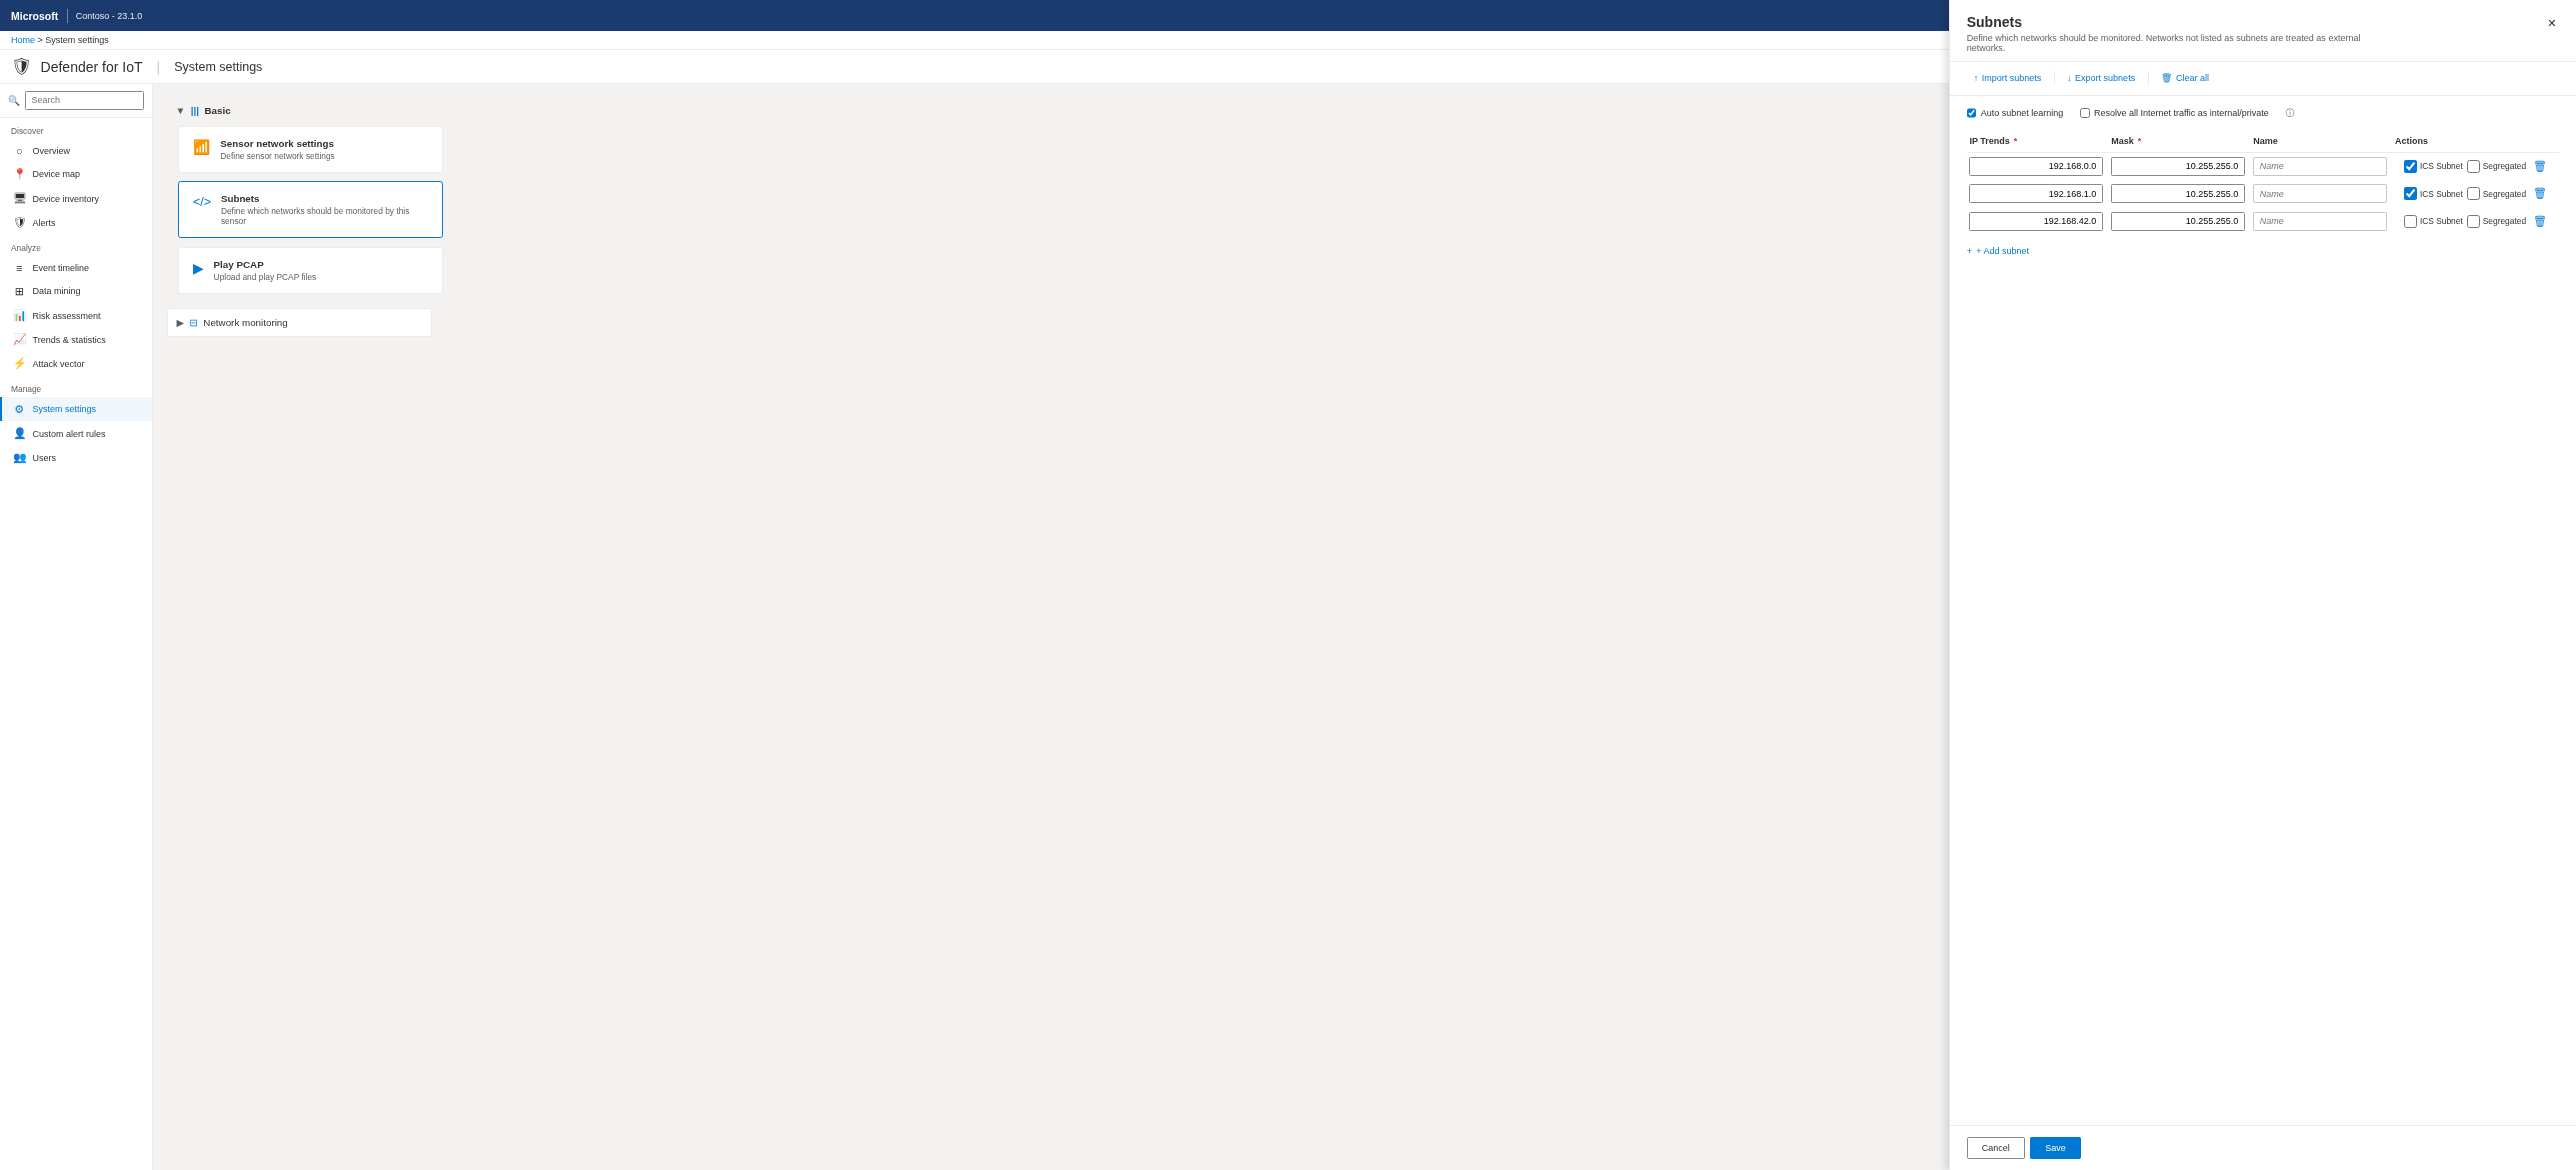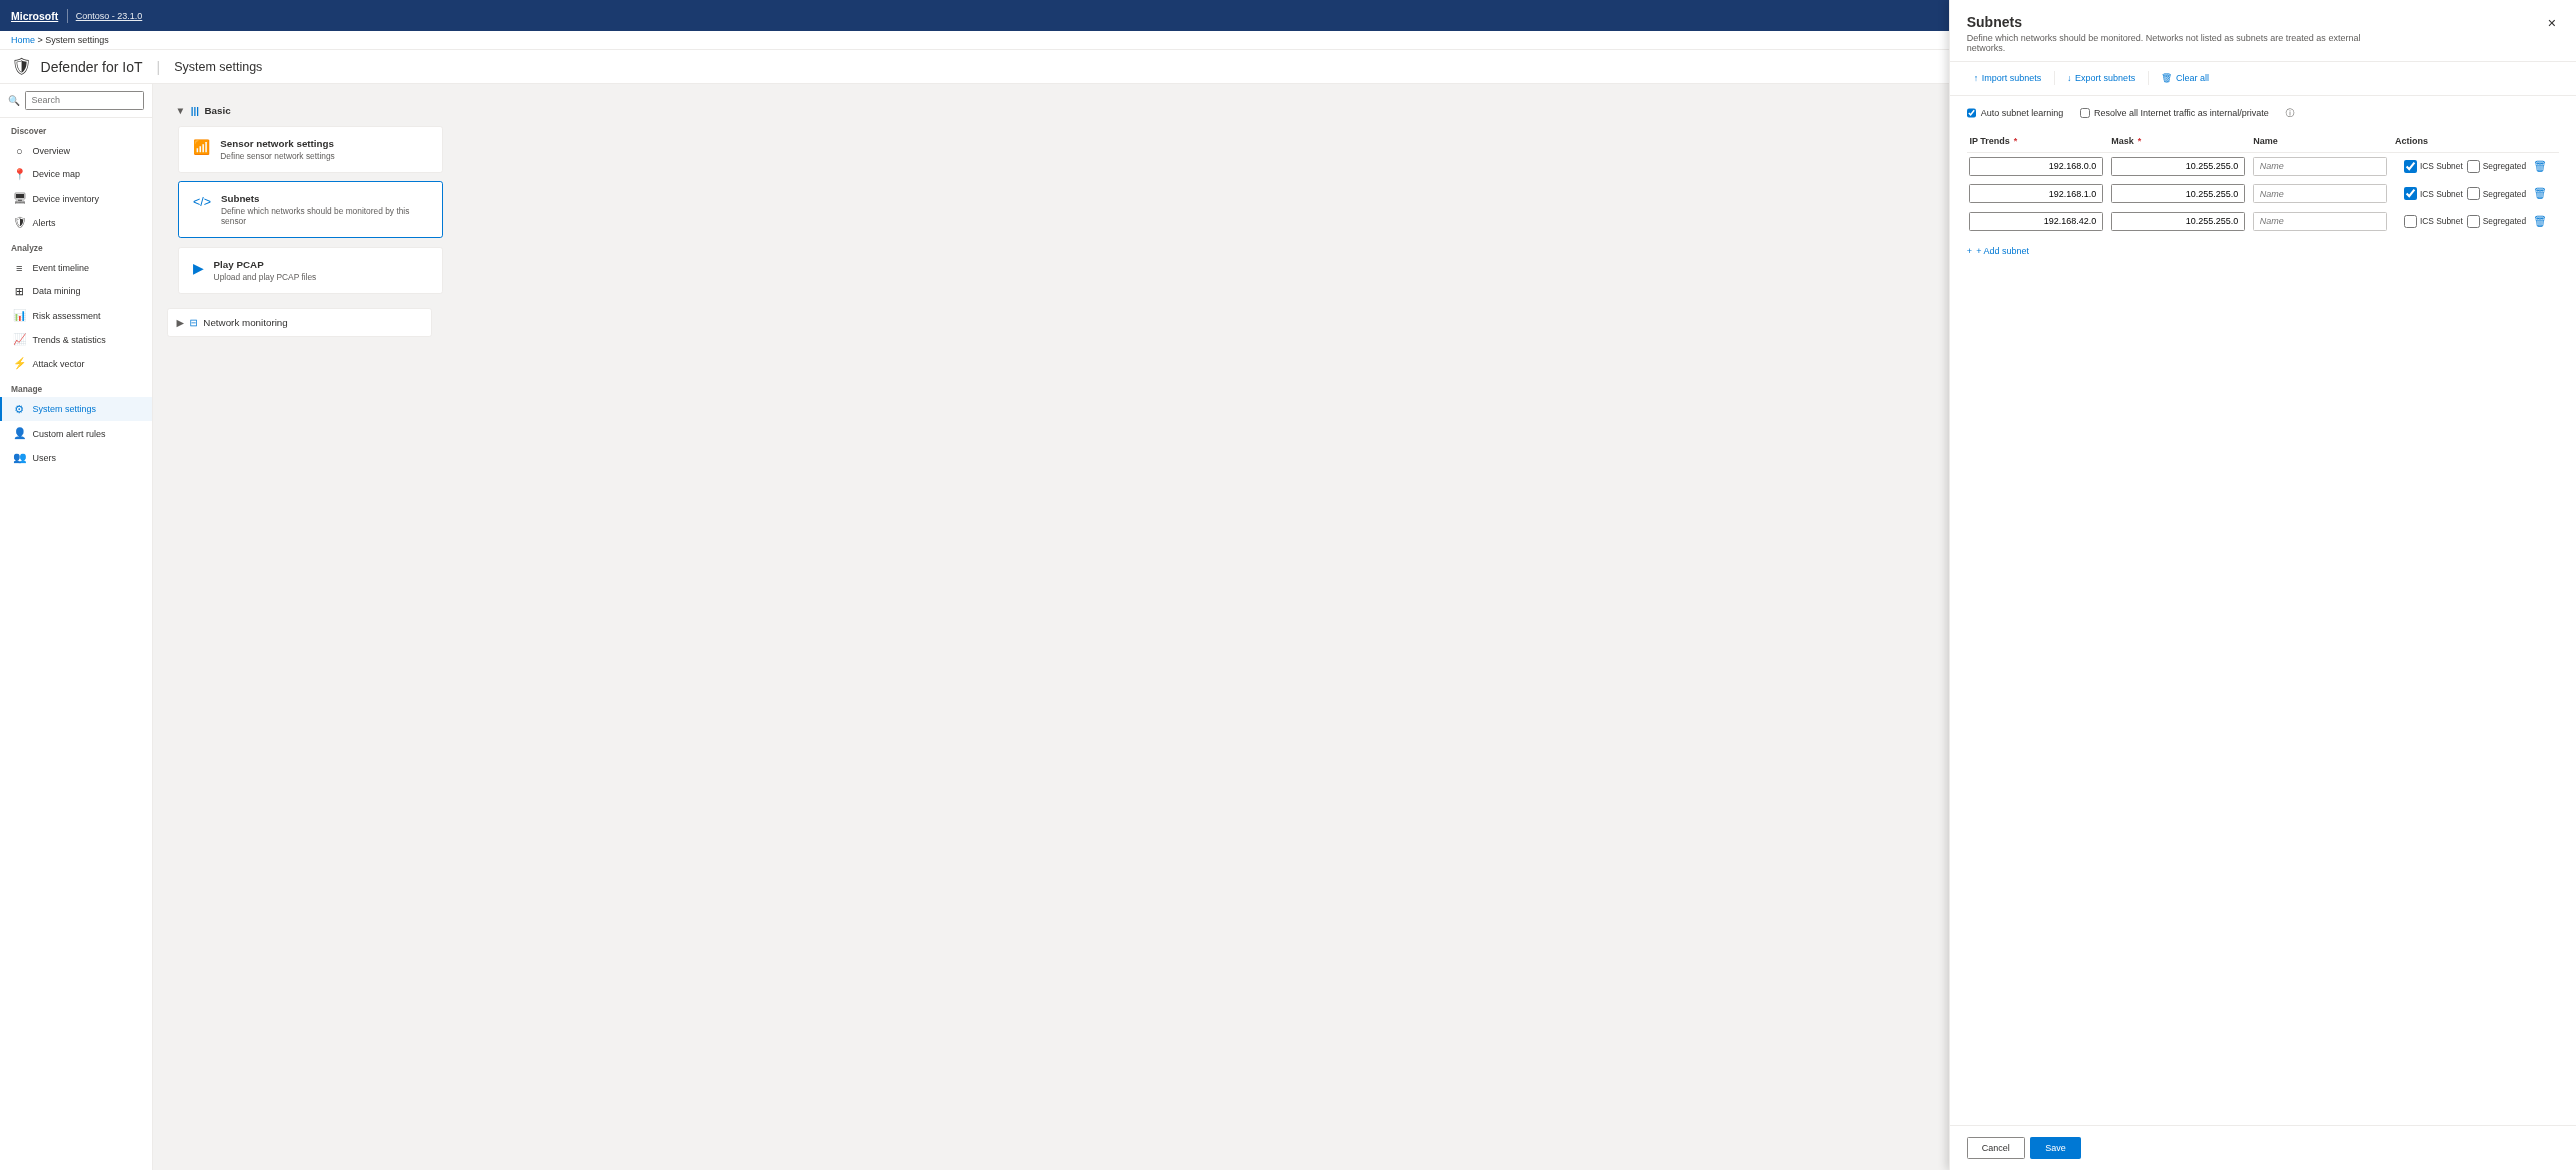--- a/index.html
+++ b/index.html
@@ -8,21 +8,20 @@
     
     .topbar {
       background: #1b3a6e;
       color: white;
       height: 31px;
       display: flex;
       align-items: center;
       padding: 0 11px;
       gap: 8.4px;
       flex-shrink: 0;
-      text-decoration: underline;
     }
     .topbar-brand { font-weight: 600; font-size: 10.5px; }
     .topbar-divider { width: 0.7px; height: 14px; background: rgba(255,255,255,0.4); }
     .topbar-instance { font-size: 9px; opacity: 0.9; }
 
     
     .breadcrumb {
       background: white;
       padding: 4.2px 11px;
       font-size: 9px;
@@ -76,21 +75,21 @@
       border-radius: 1.4px;
       padding: 3.5px 5.6px;
       font-size: 9px;
       width: 100%;
       outline: none;
     }
     .sidebar-section-label {
       font-size: 8.4px;
       color: #605e5c;
       padding: 8.4px 11px 2.8px;
-      font-weight: 700;
+      font-weight: 400;
       text-transform: none;
     }
     .sidebar-item {
       display: flex;
       align-items: center;
       gap: 7px;
       padding: 5.6px 11px;
       cursor: pointer;
       font-size: 9px;
       color: #323130;

